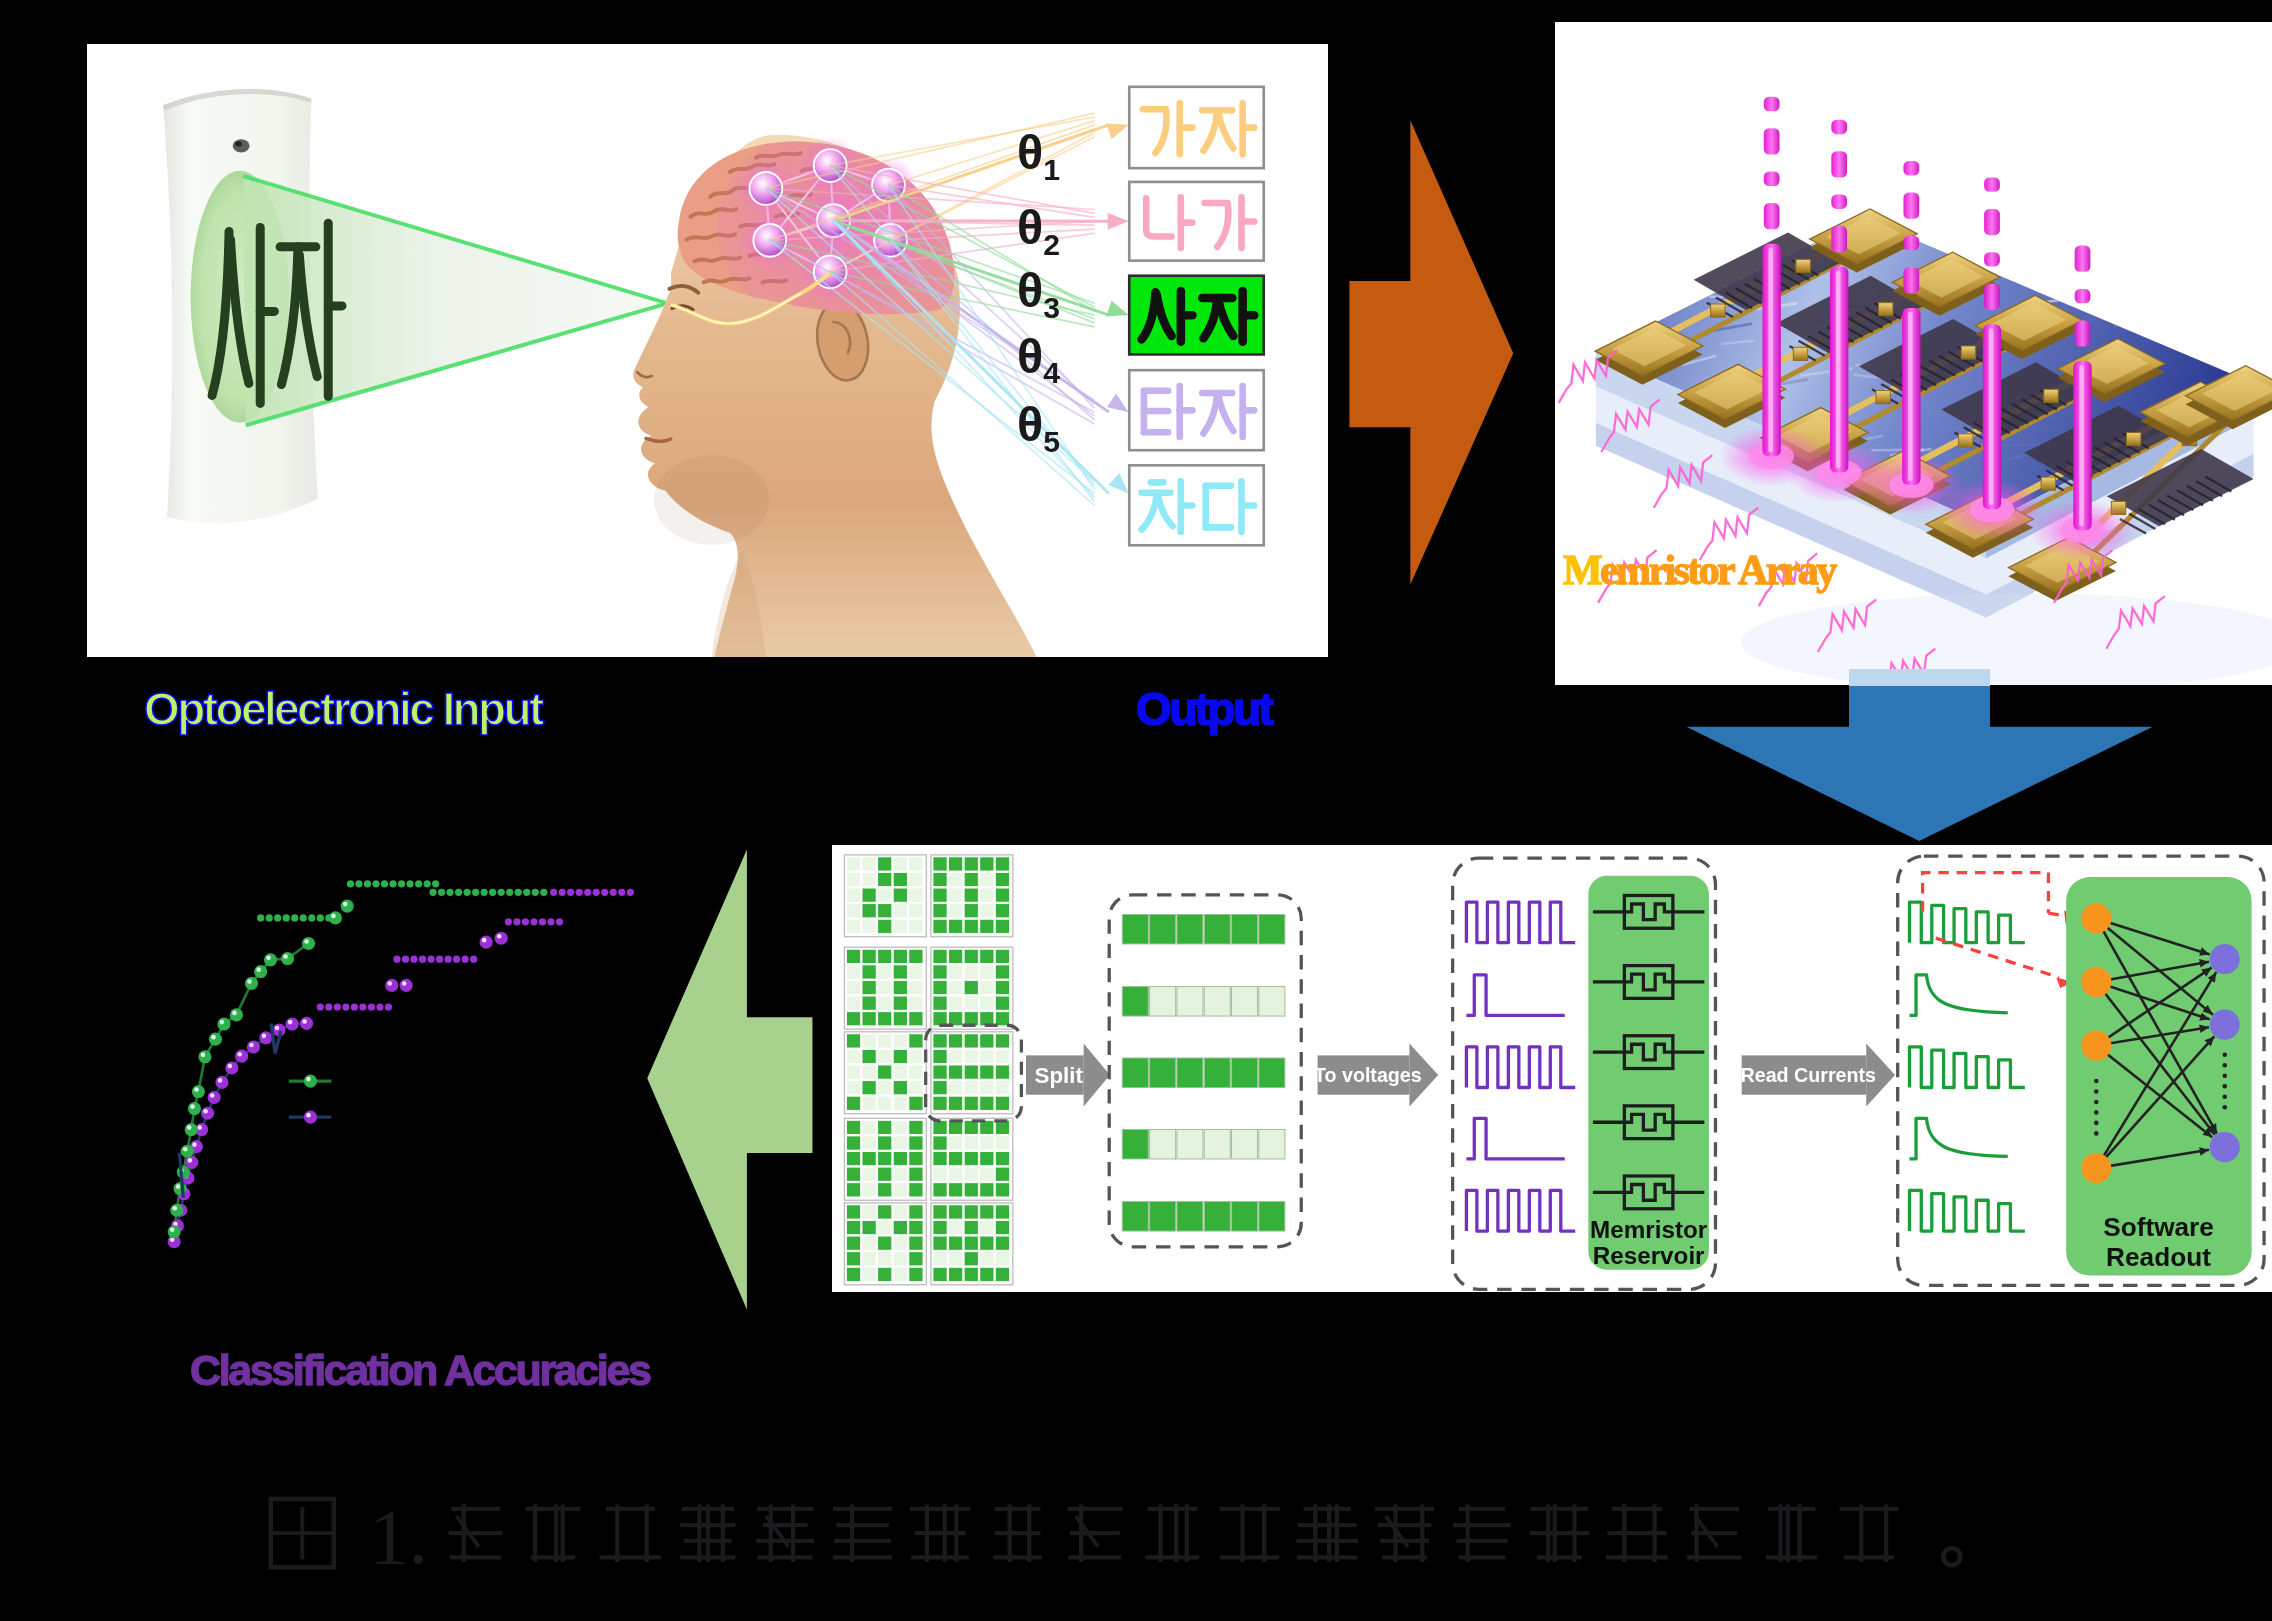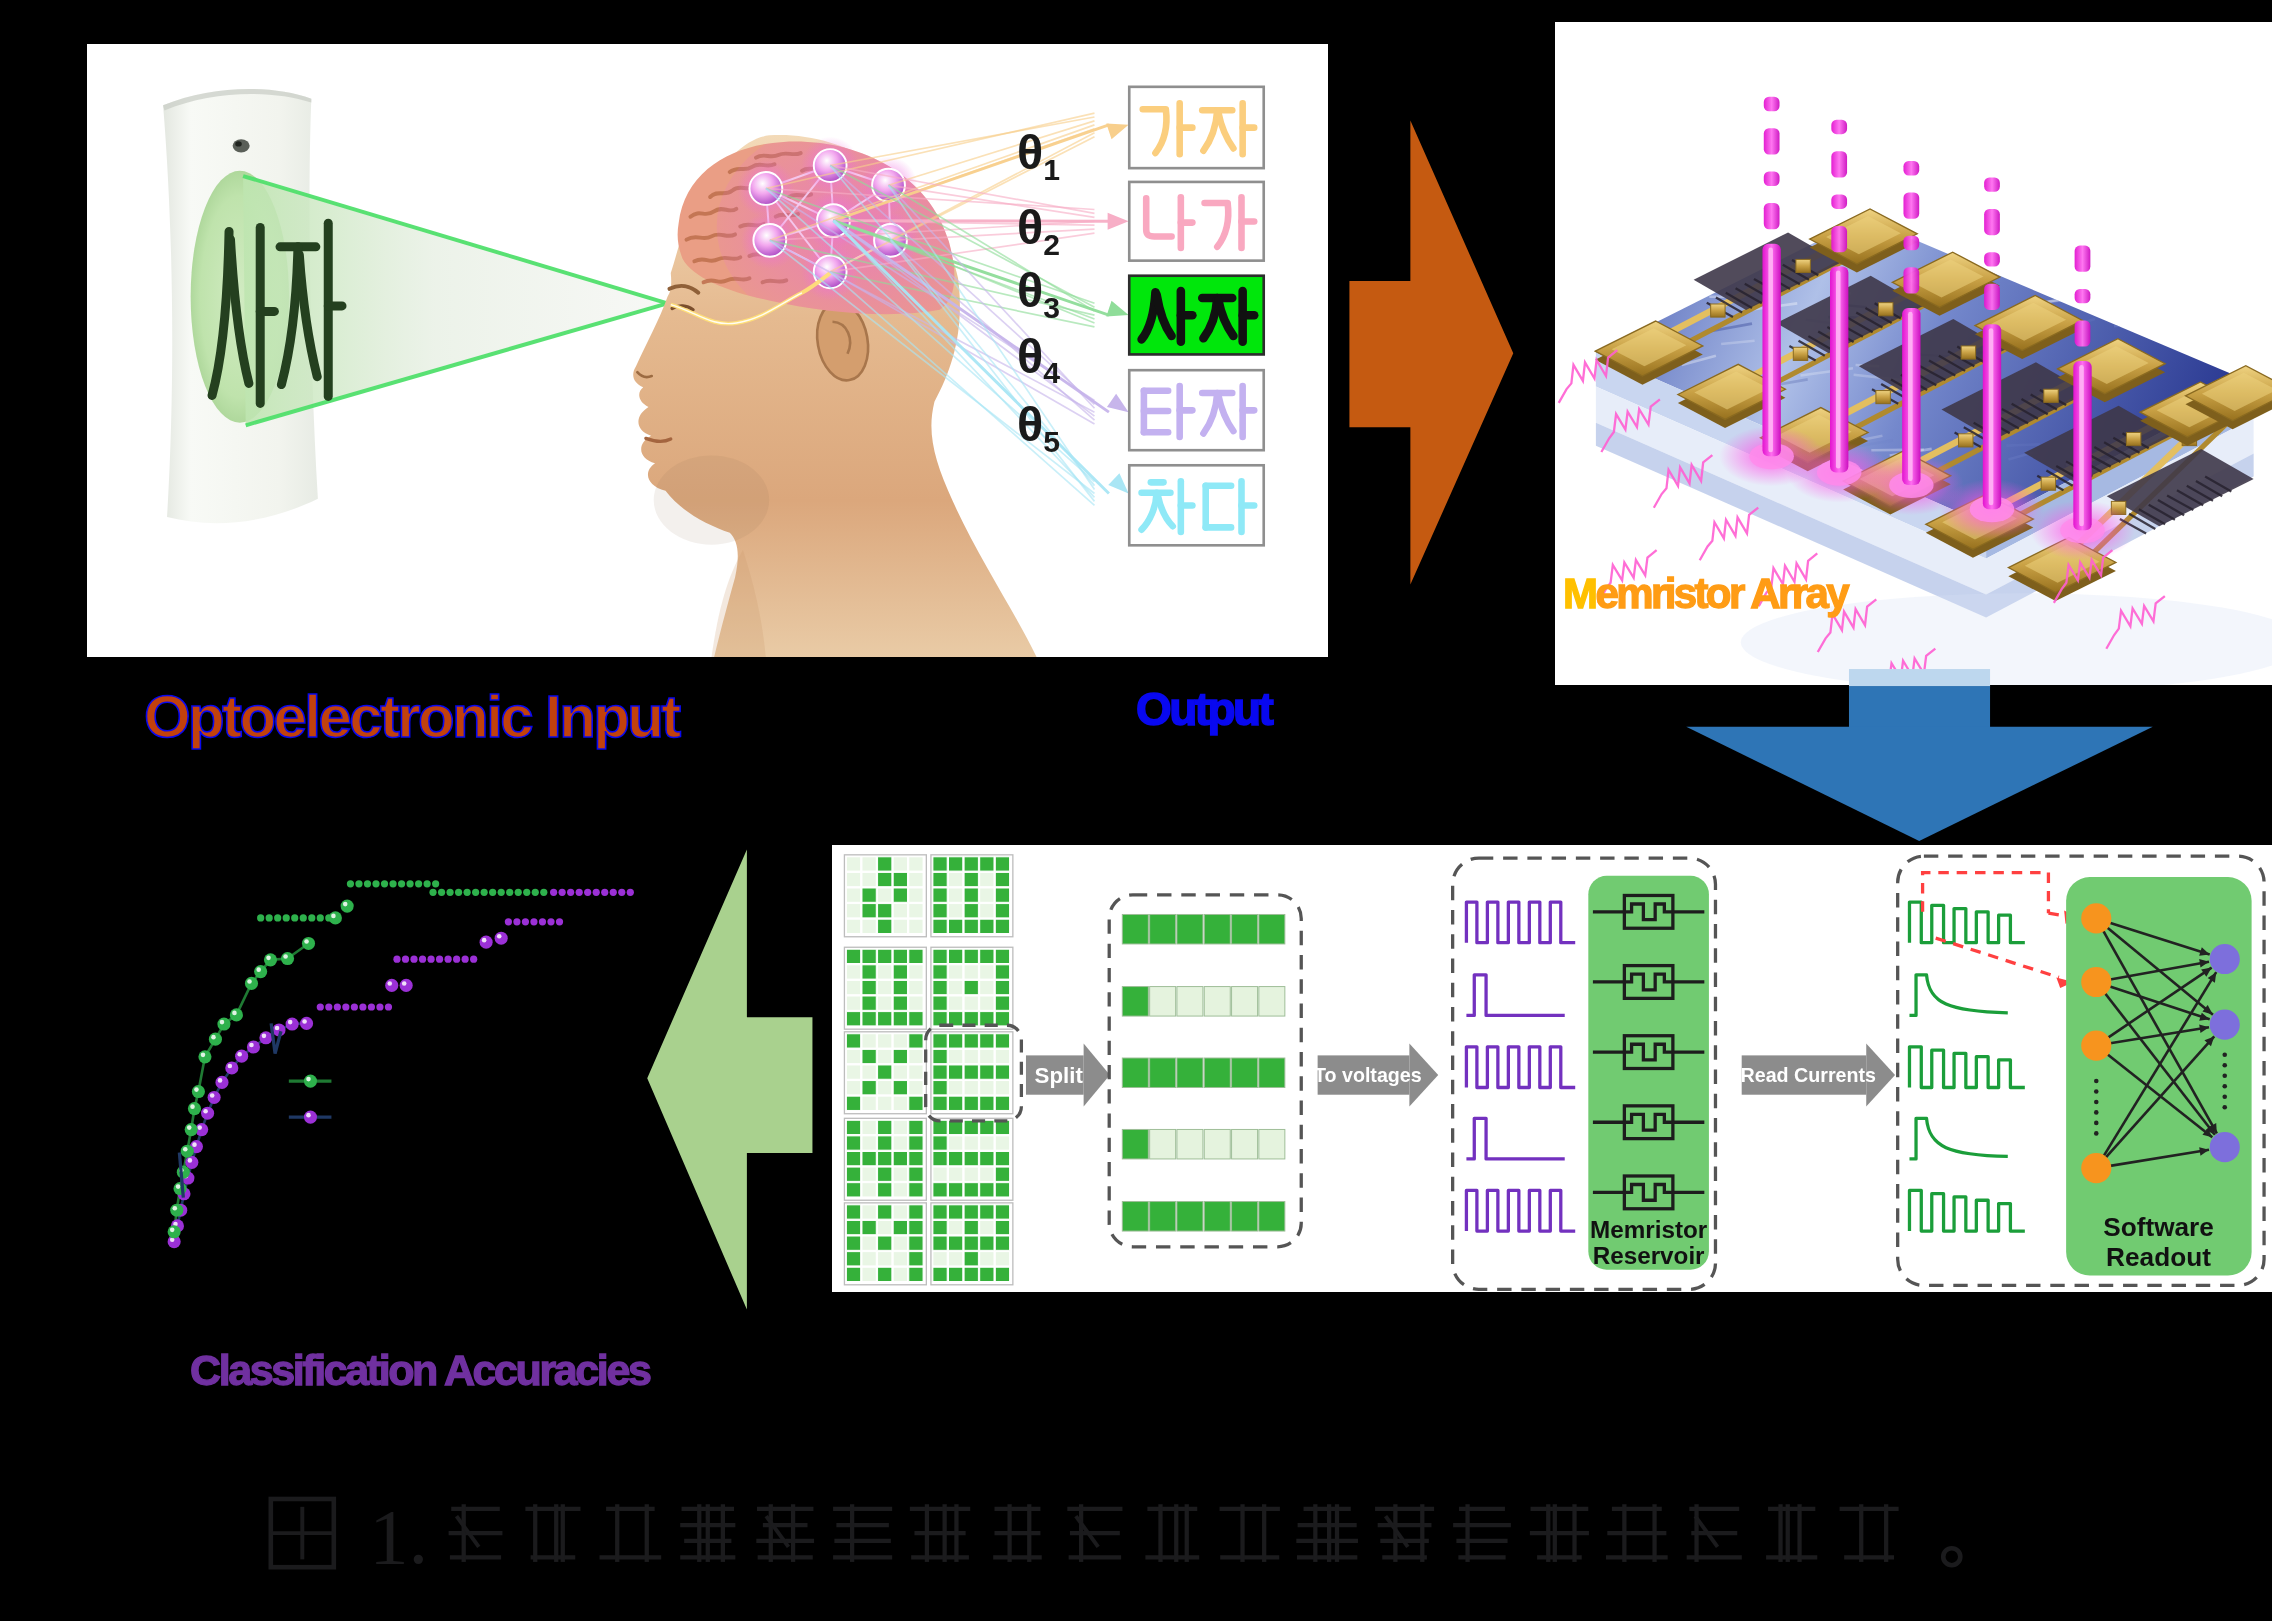--- a/index.html
+++ b/index.html
@@ -266,21 +266,21 @@
         </g>
         <g transform="translate(1805.0,728.0) scale(0.88,0.88)" fill="none" stroke="#8FE9F7" stroke-width="11.4" stroke-linecap="round" stroke-linejoin="round">
           <path d="M12 14 H56"></path>
           <path d="M12 14 V86"></path>
           <path d="M12 86 H56"></path>
           <path d="M74 6 V94"></path>
           <path d="M74 48 H96"></path>
         </g>
       </g>
     </svg>
-    <div style="position:absolute;left:129px;top:682px;font-family:'Liberation Sans',sans-serif;font-weight:bold;font-size:60px;letter-spacing:-2.6px;color:#c2410c;-webkit-text-stroke:1.6px #0808F0">Optoelectronic Input</div>
+    <div style="position:absolute;left:129px;top:682px;font-family:'Liberation Sans',sans-serif;font-weight:bold;font-size:46px;letter-spacing:-2.6px;color:#bef264;-webkit-text-stroke:1.6px #0808F0">Optoelectronic Input</div>
     <div style="position:absolute;left:1121px;top:682px;font-family:'Liberation Sans',sans-serif;font-weight:bold;font-size:46px;letter-spacing:-2.6px;color:#0808F0;-webkit-text-stroke:1.6px #0808F0">Output</div>
     <svg style="position:absolute;left:1325px;top:112px" width="184" height="485" viewBox="2020 170 280 740">
       <path d="M2034 428 L2127 428 L2127 183 L2284 538 L2127 891 L2127 651 L2034 651 Z" fill="#C55A11"></path>
     </svg>
     <div style="position:absolute;left:1540px;top:22px;width:733px;height:663px;background:#fff"></div>
     <svg style="position:absolute;left:1540px;top:22px" width="733" height="663" viewBox="2347 34 1117 1011">
       <defs>
 <linearGradient id="slab" x1="0" y1="0" x2="1" y2="1">
  <stop offset="0" stop-color="#8C9BD8"></stop>
           <stop offset="0.4" stop-color="#4A5AA8"></stop>
@@ -522,21 +522,21 @@
       <path d="M2490 765 L2506 747 L2515 740 L2524 713 L2533 740 L2542 713 L2551 740 L2560 713 L2569 740 L2578 713 L2594 705" stroke="#FF5ED2" stroke-width="3.5" fill="none" opacity="0.9" transform="rotate(-12 2540 735)"></path>
       <path d="M2405 910 L2421 892 L2430 884 L2439 858 L2448 884 L2457 858 L2466 884 L2475 858 L2484 884 L2493 858 L2509 850" stroke="#FF5ED2" stroke-width="3.5" fill="none" opacity="0.9" transform="rotate(-12 2455 880)"></path>
       <path d="M2560 845 L2576 827 L2585 820 L2594 793 L2603 820 L2612 793 L2621 820 L2630 793 L2639 820 L2648 793 L2664 785" stroke="#FF5ED2" stroke-width="3.5" fill="none" opacity="0.9" transform="rotate(-12 2610 815)"></path>
       <path d="M2650 915 L2666 897 L2675 890 L2684 863 L2693 890 L2702 863 L2711 890 L2720 863 L2729 890 L2738 863 L2754 855" stroke="#FF5ED2" stroke-width="3.5" fill="none" opacity="0.9" transform="rotate(-12 2700 885)"></path>
       <path d="M2740 985 L2756 967 L2765 960 L2774 933 L2783 960 L2792 933 L2801 960 L2810 933 L2819 960 L2828 933 L2844 925" stroke="#FF5ED2" stroke-width="3.5" fill="none" opacity="0.9" transform="rotate(-12 2790 955)"></path>
       <path d="M2830 1060 L2846 1042 L2855 1034 L2864 1008 L2873 1034 L2882 1008 L2891 1034 L2900 1008 L2909 1034 L2918 1008 L2934 1000" stroke="#FF5ED2" stroke-width="3.5" fill="none" opacity="0.9" transform="rotate(-12 2880 1030)"></path>
       <path d="M2910 1130 L2926 1112 L2935 1104 L2944 1078 L2953 1104 L2962 1078 L2971 1104 L2980 1078 L2989 1104 L2998 1078 L3014 1070" stroke="#FF5ED2" stroke-width="3.5" fill="none" opacity="0.9" transform="rotate(-12 2960 1100)"></path>
       <path d="M3100 910 L3116 892 L3125 884 L3134 858 L3143 884 L3152 858 L3161 884 L3170 858 L3179 884 L3188 858 L3204 850" stroke="#FF5ED2" stroke-width="3.5" fill="none" opacity="0.9" transform="rotate(-12 3150 880)"></path>
       <path d="M3180 980 L3196 962 L3205 954 L3214 928 L3223 954 L3232 928 L3241 954 L3250 928 L3259 954 L3268 928 L3284 920" stroke="#FF5ED2" stroke-width="3.5" fill="none" opacity="0.9" transform="rotate(-12 3230 950)"></path>
     </svg>
-    <div style="position:absolute;left:1548px;top:570px;font-family:Liberation Sans, sans-serif;font-weight:bold;font-size:42px;letter-spacing:-2.6px;-webkit-text-stroke:1.3px currentColor"><span style="color:#FFC000">M</span><span style="color:#FF9C15">emristor Array</span></div>
+    <div style="position:absolute;left:1548px;top:546px;font-family:Liberation Serif, serif;font-weight:bold;font-size:42px;letter-spacing:-2.6px;-webkit-text-stroke:1.3px currentColor"><span style="color:#FFC000">M</span><span style="color:#FF9C15">emristor Array</span></div>
     <svg style="position:absolute;left:1666px;top:663px" width="479" height="184" viewBox="2540 1010 730 280">
       <rect x="2796" y="1019" width="215" height="27" fill="#BDD7EE"></rect>
       <rect x="2796" y="1045" width="215" height="64" fill="#2E75B6"></rect>
       <polygon points="2548,1107 3259,1107 2903,1281" fill="#2E75B6"></polygon>
     </svg>
     <svg style="position:absolute;left:627px;top:846px" width="177" height="467" viewBox="955 1290 270 712">
       <polygon points="963,1644 1115,1295 1115,1551 1215,1551 1215,1758 1115,1758 1115,1997" fill="#A9D18E"></polygon>
     </svg>
     <div style="position:absolute;left:817px;top:845px;width:1453px;height:447px;background:#fff"></div>
     <svg style="position:absolute;left:817px;top:845px" width="1453" height="447" viewBox="1245 1288 2215 682">

